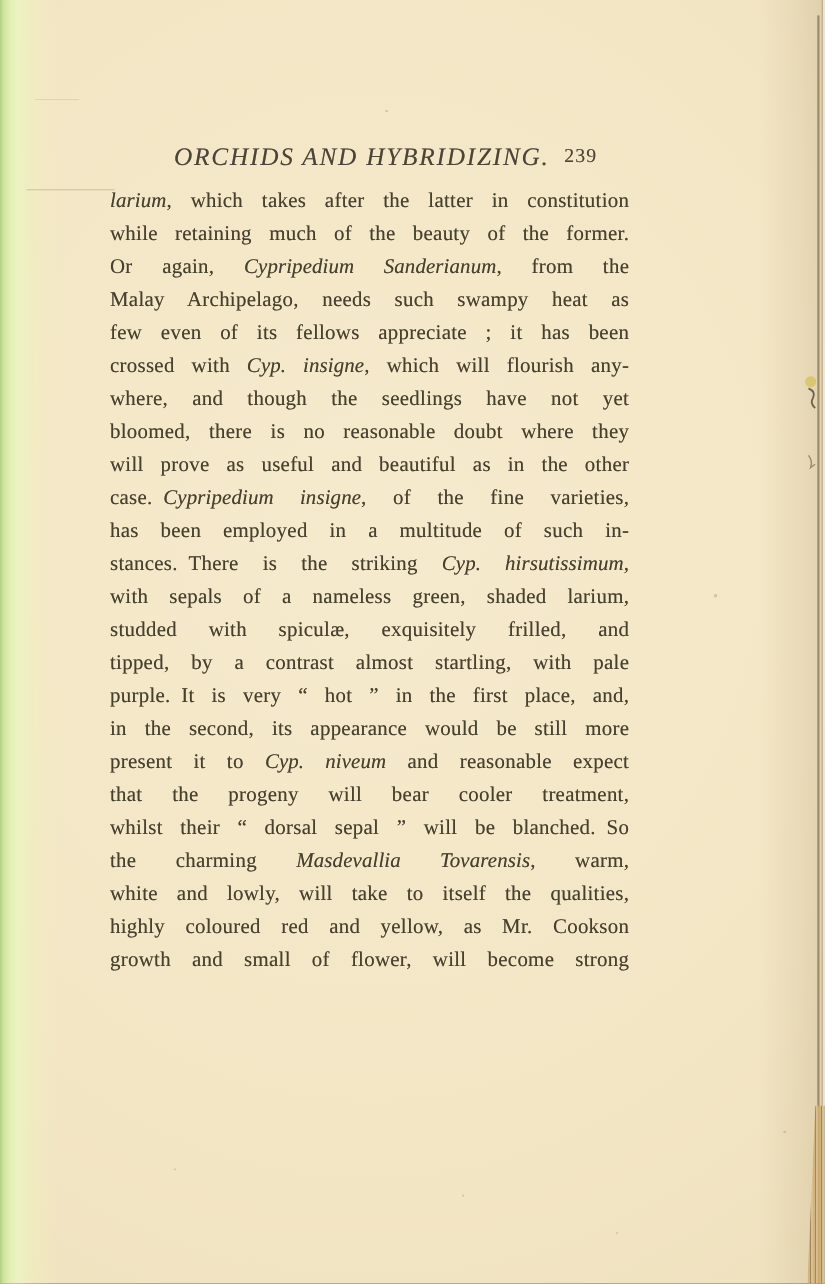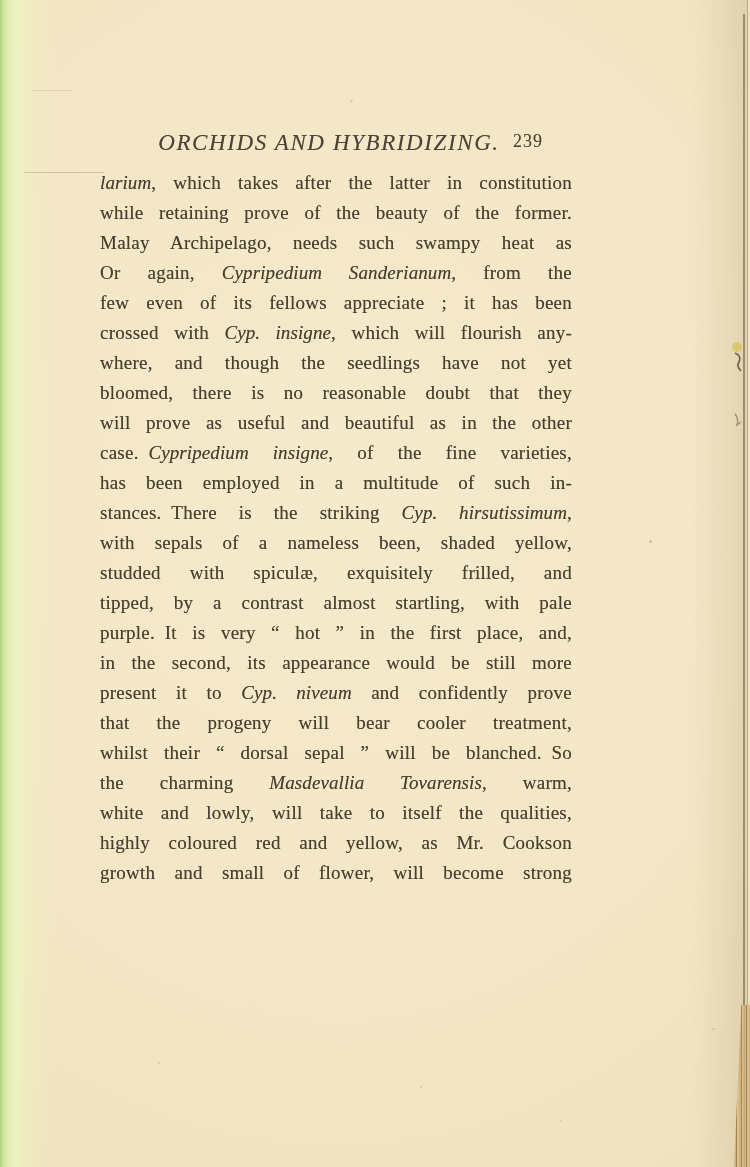--- a/index.html
+++ b/index.html
@@ -90,37 +90,37 @@
   <div class="edge-line2"></div>
   <div class="page-stack"></div>
 
   <div class="header">
     <div class="title">ORCHIDS AND HYBRIDIZING.</div>
     <div class="pagenum">239</div>
   </div>
 
   <div class="textblock" id="textblock">
       <div class="line"><em>larium</em><span>, which takes after the latter in constitution</span></div>
-      <div class="line"><span>while retaining prove of the beauty of the former.</span></div>
+      <div class="line"><span>while retaining much of the beauty of the former.</span></div>
+      <div class="line"><span>Or again, </span><em>Cypripedium Sanderianum</em><span>, from the</span></div>
       <div class="line"><span>Malay Archipelago, needs such swampy heat as</span></div>
-      <div class="line"><span>Or again, </span><em>Cypripedium Sanderianum</em><span>, from the</span></div>
       <div class="line"><span>few even of its fellows appreciate ; it has been</span></div>
       <div class="line"><span>crossed with </span><em>Cyp. insigne</em><span>, which will flourish any-</span></div>
       <div class="line"><span>where, and though the seedlings have not yet</span></div>
-      <div class="line"><span>bloomed, there is no reasonable doubt that they</span></div>
+      <div class="line"><span>bloomed, there is no reasonable doubt where they</span></div>
       <div class="line"><span>will prove as useful and beautiful as in the other</span></div>
       <div class="line"><span>case. </span><em>Cypripedium insigne</em><span>, of the fine varieties,</span></div>
       <div class="line"><span>has been employed in a multitude of such in-</span></div>
       <div class="line"><span>stances. There is the striking </span><em>Cyp. hirsutissimum</em><span>,</span></div>
-      <div class="line"><span>with sepals of a nameless been, shaded yellow,</span></div>
+      <div class="line"><span>with sepals of a nameless green, shaded larium,</span></div>
       <div class="line"><span>studded with spiculæ, exquisitely frilled, and</span></div>
       <div class="line"><span>tipped, by a contrast almost startling, with pale</span></div>
       <div class="line"><span>purple. It is very “ hot ” in the first place, and,</span></div>
       <div class="line"><span>in the second, its appearance would be still more</span></div>
-      <div class="line"><span>present it to </span><em>Cyp. niveum</em><span> and confidently prove</span></div>
+      <div class="line"><span>present it to </span><em>Cyp. niveum</em><span> and reasonable expect</span></div>
       <div class="line"><span>that the progeny will bear cooler treatment,</span></div>
       <div class="line"><span>whilst their “ dorsal sepal ” will be blanched. So</span></div>
       <div class="line"><span>the charming </span><em>Masdevallia Tovarensis</em><span>, warm,</span></div>
       <div class="line"><span>white and lowly, will take to itself the qualities,</span></div>
       <div class="line"><span>highly coloured red and yellow, as Mr. Cookson</span></div>
       <div class="line"><span>growth and small of flower, will become strong</span></div>
     </div>
 
   <svg class="ink-mark" style="left:724px;top:338px;" width="24" height="40" viewBox="0 0 24 40">
     <circle cx="13" cy="9" r="5" fill="#d8c365" opacity="0.85"></circle>

